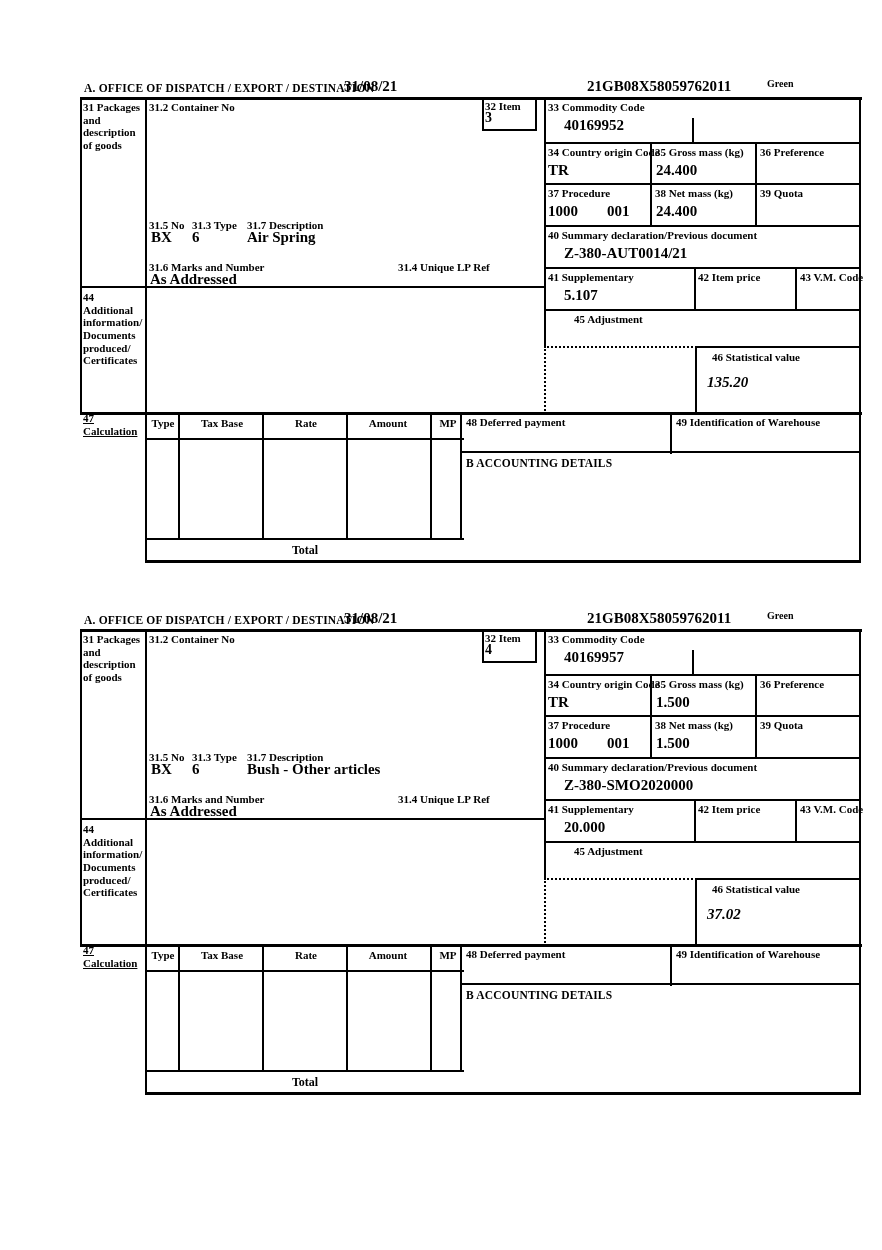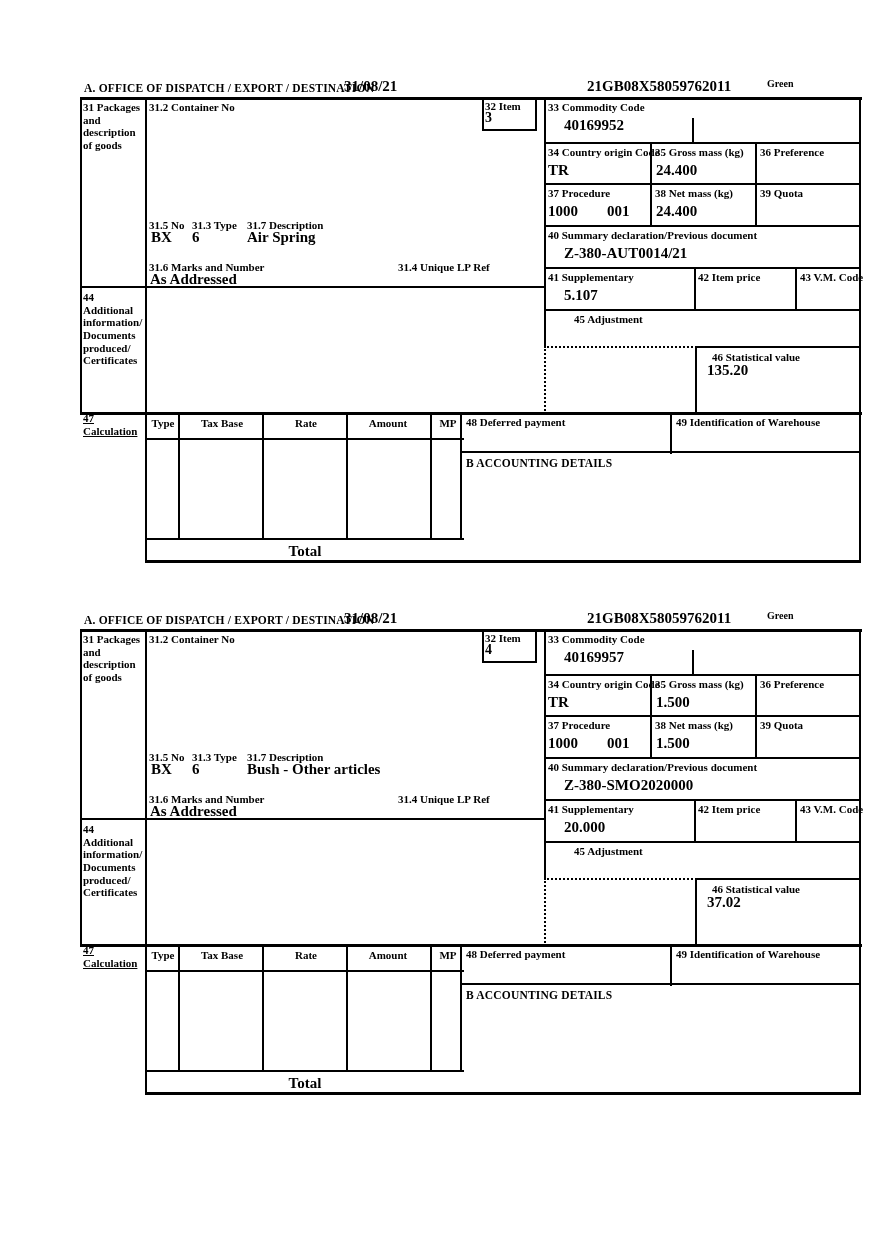--- a/index.html
+++ b/index.html
@@ -36,28 +36,28 @@
   .b34{left:468px;top:66px;} .v-orig{left:468px;top:82px;}
   .b35{left:575px;top:66px;} .v-gross{left:576px;top:82px;}
   .b36{left:680px;top:66px;}
   .b37{left:468px;top:107px;} .v-proc1{left:468px;top:123px;} .v-proc2{left:527px;top:123px;}
   .b38{left:575px;top:107px;} .v-net{left:576px;top:123px;}
   .b39{left:680px;top:107px;}
   .b40{left:468px;top:149px;} .v-prev{left:484px;top:165px;}
   .b41{left:468px;top:191px;} .v-supp{left:484px;top:207px;}
   .b42{left:618px;top:191px;} .b43{left:720px;top:191px;}
   .b45{left:468px;top:233px;margin-left:26px;}
-  .b46{left:632px;top:271px;} .v-stat{left:627px;top:282px;}
+  .b46{left:632px;top:271px;} .v-stat{left:627px;top:294px;font-style:italic;}
   
   .ch{top:337px;text-align:center;}
   .ch0{left:66px;width:34px;} .ch1{left:100px;width:84px;} .ch2{left:184px;width:84px;}
   .ch3{left:268px;width:80px;} .ch4{left:352px;width:32px;}
   .b48{left:386px;top:336px;} .b49{left:596px;top:336px;}
   .b-lbl{left:386px;top:377px;font-size:11.5px;letter-spacing:.2px;}
-  .v-total{left:66px;top:463px;width:318px;text-align:center;font-size:15px;}
+  .v-total{left:66px;top:463px;width:318px;text-align:center;font-size:12px;}
 </style>
 </head>
 <body>
 
 <div id="canvas">
 
   <div class="sheet" id="sheet1">
     <span class="t a-lbl">A.  OFFICE OF DISPATCH / EXPORT / DESTINATION</span>
     <span class="t h-date">31/08/21</span>
     <span class="t h-ref">21GB08X58059762011</span>

